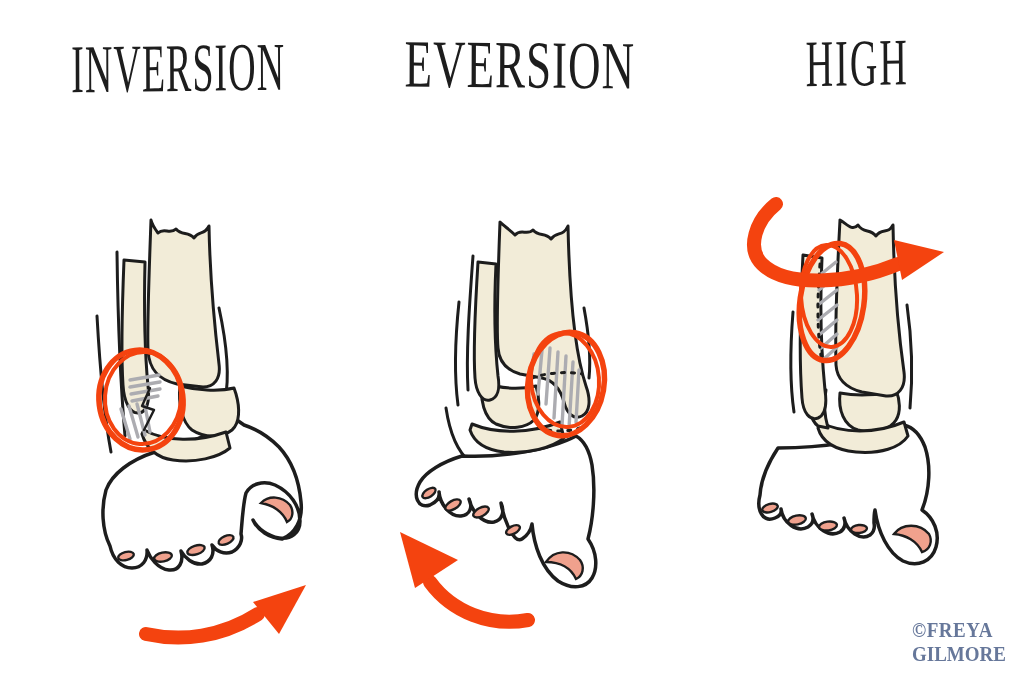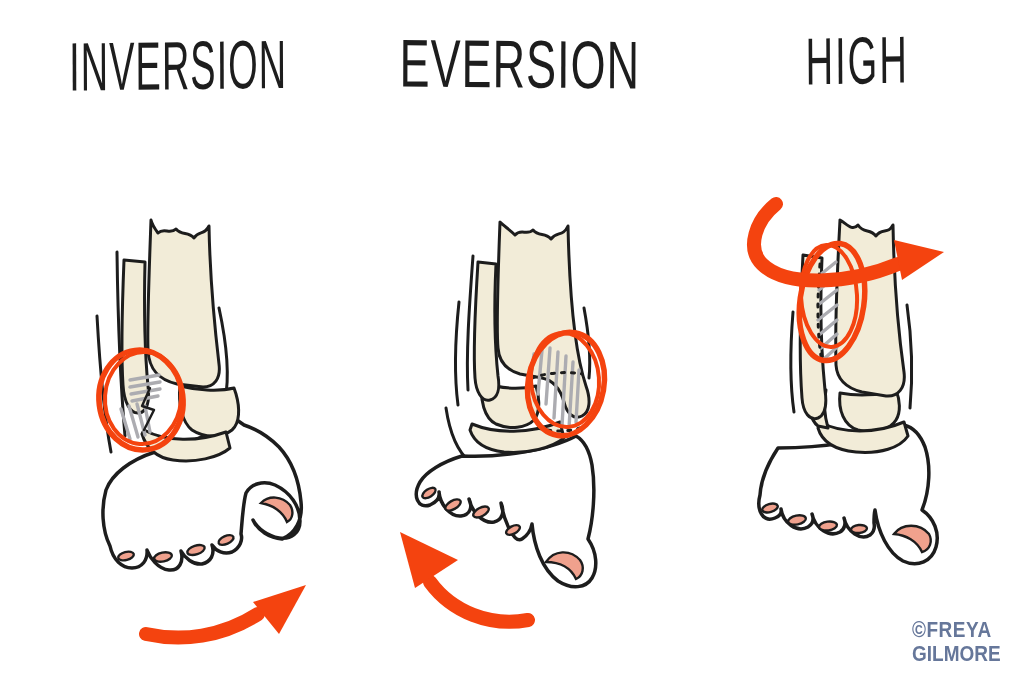--- a/index.html
+++ b/index.html
@@ -1,17 +1,17 @@
 <!DOCTYPE html>
 <html style="--paper: #ffffff; --outline: #1d1d1d; --bone: #f2ecd8; --nail: #f0a18d; --ligament: #acacb1; --accent: #f4430f; --signature: #66779a;"><head>
 <meta charset="utf-8">
 <style>
   html,body{margin:0;padding:0;background:#fff;}
   .canvas{position:relative;width:1024px;height:683px;background:var(--paper,#fff);overflow:hidden;
-          font-family:Liberation Sans, sans-serif;}
+          font-family:Liberation Serif, serif;}
   .title{position:absolute;color:var(--outline,#1d1d1d);white-space:nowrap;text-align:center;
          font-weight:400;transform-origin:top center;}
   .t-inversion{left:46px;top:28px;width:264px;font-size:38px;letter-spacing:1px;transform:scaleY(1.8) rotate(-0.4deg);}
   .t-eversion{left:372px;top:26px;width:296px;font-size:45px;letter-spacing:1px;transform:scaleY(1.5) rotate(0.3deg);}
   .t-high{left:790px;top:24px;width:134px;font-size:38px;letter-spacing:2px;transform:scaleY(1.75) rotate(-0.6deg);}
   .figure{position:absolute;}
   .f1{left:60px;top:190px;width:290px;height:480px;}
   .f2{left:370px;top:190px;width:300px;height:480px;}
   .f3{left:700px;top:180px;width:320px;height:420px;}
   .signature{position:absolute;left:912px;top:618px;width:104px;color:var(--signature,#66779a);

